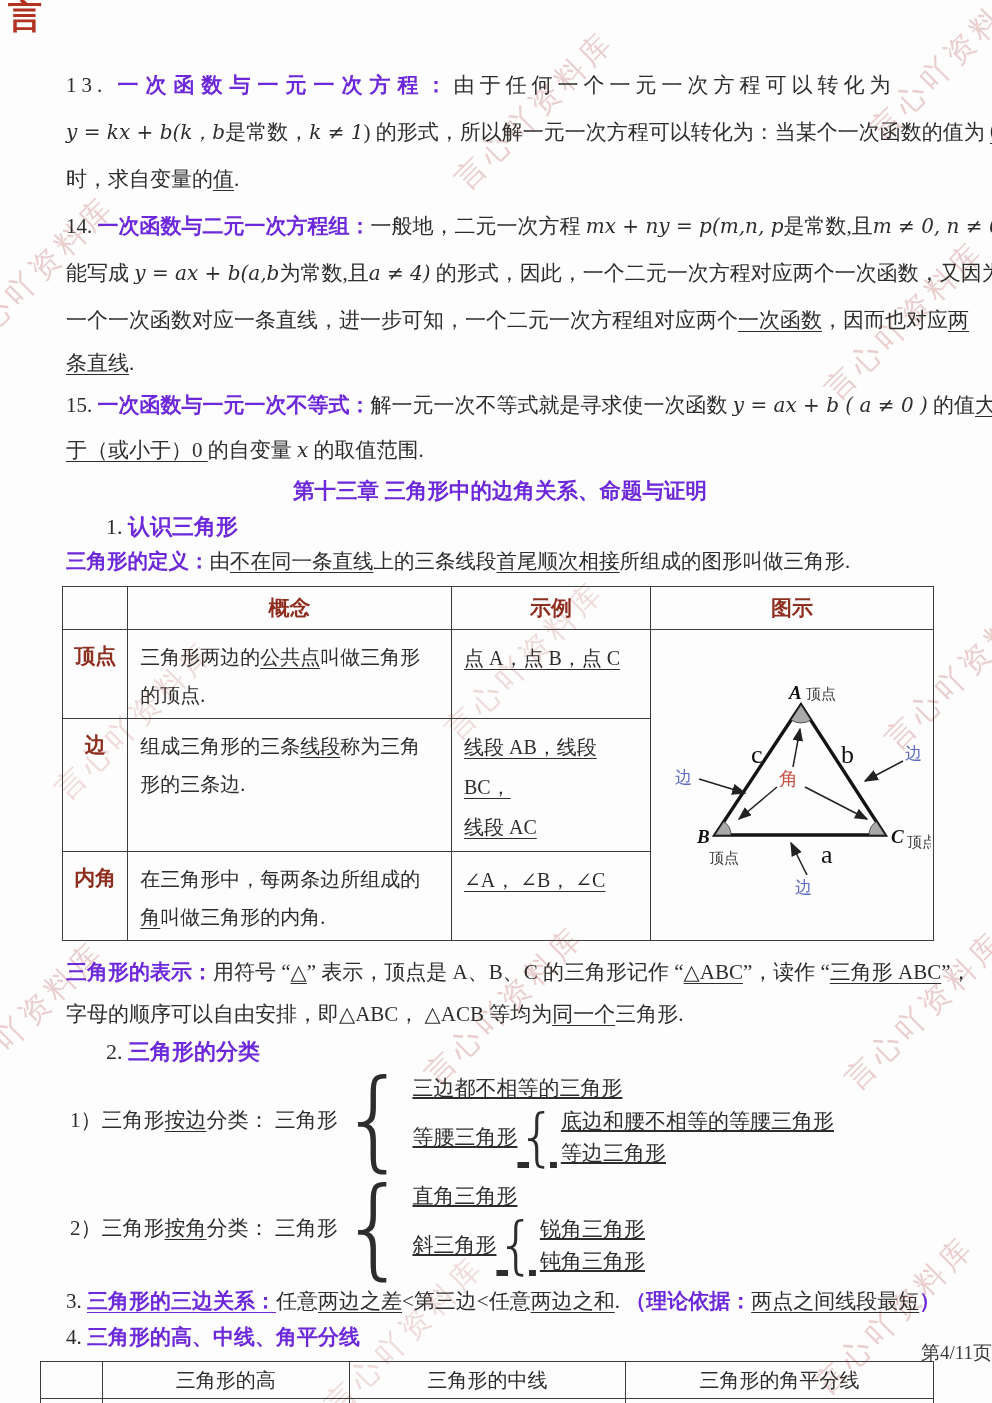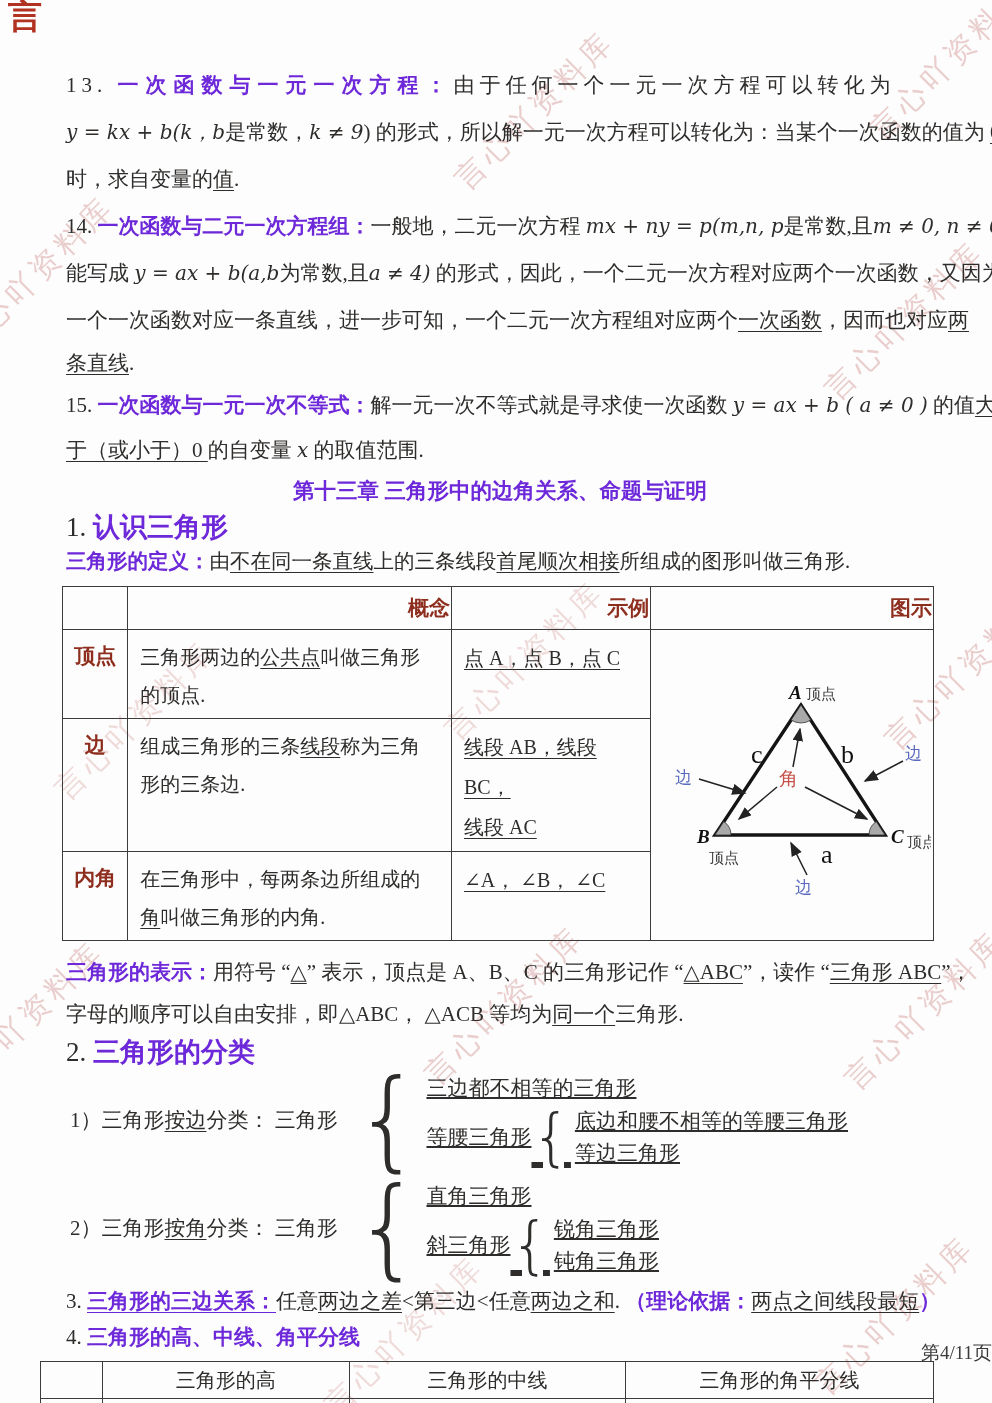--- a/index.html
+++ b/index.html
@@ -18,36 +18,36 @@
   .line.m15b{height:44px;line-height:44px;}
   .line.ls span{letter-spacing:5px;}
   .line.ls .h{letter-spacing:7px;}
 
   .h{color:#6d28d9;font-weight:bold;}
   .u{text-decoration:underline;text-underline-offset:4px;text-decoration-thickness:1.4px;}
   .m{font-style:italic;font-family:"DejaVu Serif",serif;font-size:20px;}
   .blk{display:block;}
 
   .chapter{height:38px;line-height:38px;text-align:center;font-size:21.5px;}
-  .sec{height:34px;line-height:34px;font-size:27px;}
+  .sec{height:34px;line-height:34px;font-size:22px;margin-left:40px;}
   .rep1{height:42px;line-height:42px;}
   .def-line{height:34px;line-height:34px;}
 
   
   table.t1{border-collapse:collapse;margin:8px 0 0 -4px;table-layout:fixed;}
   table.t1 td,table.t1 th{border:1.7px solid #3c3c3c;}
-  table.t1 th{height:40px;font-size:21px;color:#8e2e1e;font-weight:bold;text-align:right;}
+  table.t1 th{height:40px;font-size:21px;color:#8e2e1e;font-weight:bold;text-align:center;}
   td.lab{width:66px;font-size:21px;color:#8e2e1e;font-weight:bold;text-align:center;vertical-align:top;padding-top:12px;}
   td.concept{width:322px;font-size:20px;line-height:38px;padding:8px 12px 4px 12px;vertical-align:top;}
   td.example{width:194px;font-size:20px;line-height:40px;padding:8px 4px 4px 12px;vertical-align:top;}
   td.pic{width:280px;text-align:center;vertical-align:middle;}
 
   
   .classify{display:flex;align-items:center;font-size:21px;margin-left:4px;}
-  .classify .prefix{white-space:nowrap;margin-right:16px;}
+  .classify .prefix{white-space:nowrap;margin-right:2px;}
   .brace{font-family:"DejaVu Sans",sans-serif;font-weight:100;color:#2e2d2b;line-height:0.9;display:inline-block;}
   .brace.big{font-size:108px;}
   .brace.small{font-size:62px;}
   .stack{display:flex;flex-direction:column;justify-content:flex-start;margin-left:4px;text-decoration:underline;}
   .stack > .item{height:34px;line-height:34px;white-space:nowrap;}
   .subrow{display:flex;align-items:center;}
   .subrow .stack > .item{height:32px;line-height:32px;}
   .c1{margin-top:2px;}
   .c2{margin-top:10px;}
   .s3line{height:36px;line-height:36px;font-size:21px;white-space:nowrap;margin-top:6px;}
@@ -102,21 +102,21 @@
   <span class="wm wm7">言心吖资料库</span>
   <span class="wm wm8">言心吖资料库</span>
   <span class="wm wm9">言心吖资料库</span>
   <span class="wm wm10">言心吖资料库</span>
   <span class="wm wm11">言心吖资料库</span>
   <span class="wm wm12">言心吖资料库</span>
 
   <div class="content">
 
     <div class="line ls"><span>13.  </span><span class="h">一次函数与一元一次方程：</span><span>由于任何一个一元一次方程可以转化为</span></div>
-    <div class="line"><span class="m">y = kx + b(k，b</span><span>是常数，</span><span class="m">k ≠ 9</span><span>) 的形式，所以解一元一次方程可以转化为：当某个一次函数的值为 </span><span class="u">0</span></div>
+    <div class="line"><span class="m">y = kx + b(k，b</span><span>是常数，</span><span class="m">k ≠ 1</span><span>) 的形式，所以解一元一次方程可以转化为：当某个一次函数的值为 </span><span class="u">0</span></div>
     <div class="line"><span>时，求自变量的</span><span class="u">值</span><span>.</span></div>
 
     <div class="line"><span>14.  </span><span class="h">一次函数与二元一次方程组：</span><span>一般地，二元一次方程 </span><span class="m">mx + ny = p(m,n, p</span><span>是常数,且</span><span class="m">m ≠ 0, n ≠ 0)</span></div>
     <div class="line"><span>能写成 </span><span class="m">y = ax + b(a,b</span><span>为常数,且</span><span class="m">a ≠ 4)</span><span> 的形式，因此，一个二元一次方程对应两个一次函数，又因为</span></div>
     <div class="line"><span>一个一次函数对应一条直线，进一步可知，一个二元一次方程组对应两个</span><span class="u">一次函数</span><span>，因而也对应</span><span class="u">两</span></div>
     <div class="line short"><span class="u">条直线</span><span>.</span></div>
 
     <div class="line m15a"><span>15.  </span><span class="h">一次函数与一元一次不等式：</span><span>解一元一次不等式就是寻求使一次函数 </span><span class="m">y = ax + b ( a ≠ 0 )</span><span> 的值</span><span class="u">大</span></div>
     <div class="line m15b"><span class="u">于（或小于）0 </span><span>的自变量 </span><span class="m">x</span><span> 的取值范围.</span></div>
 

